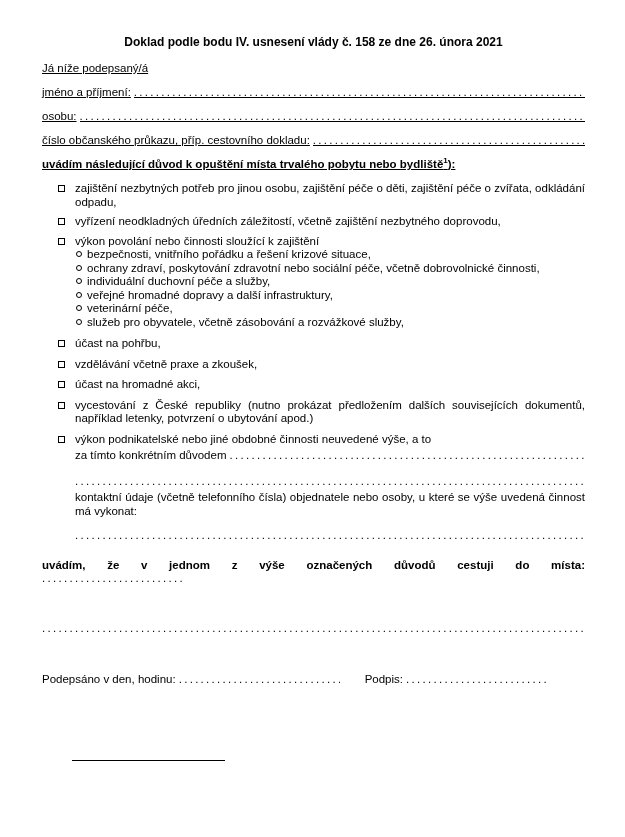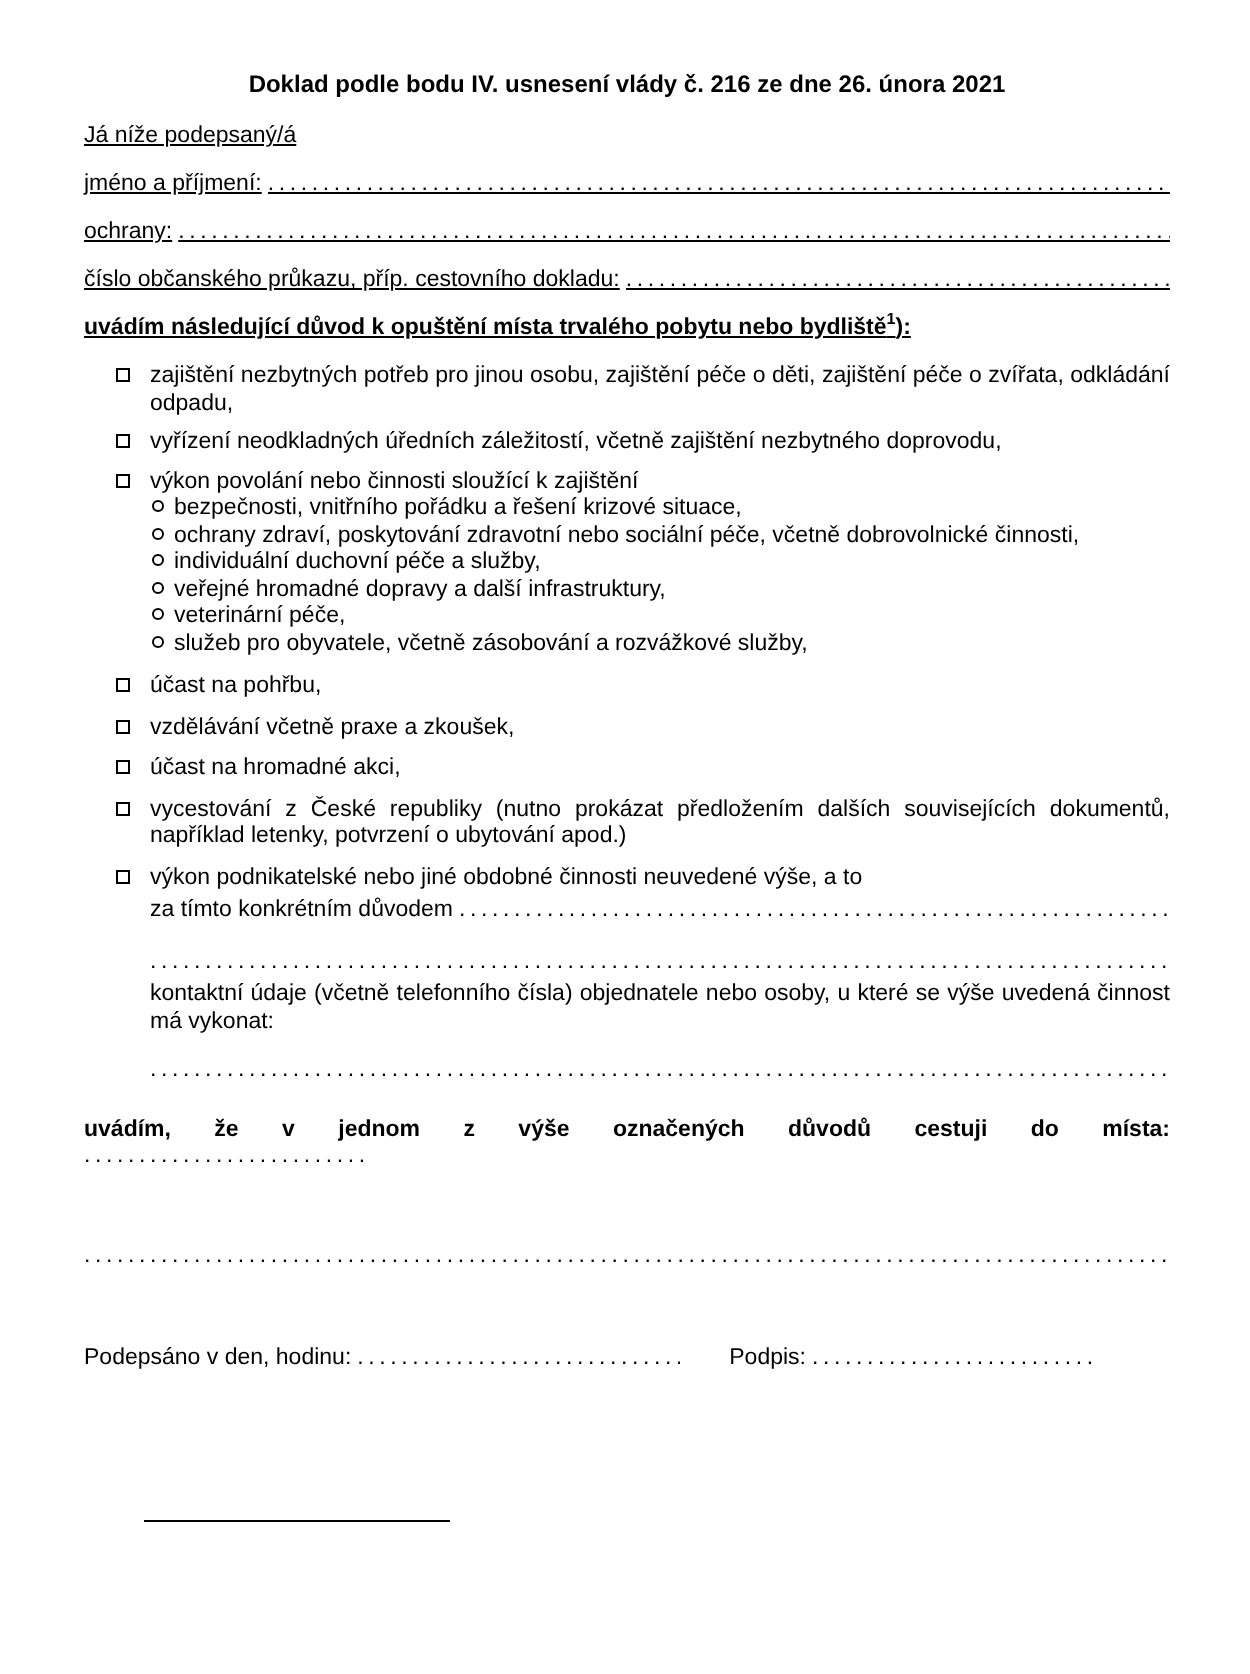--- a/index.html
+++ b/index.html
@@ -69,32 +69,32 @@
   .sig-dots-2 { width: 141px; overflow: hidden; white-space: nowrap; letter-spacing: 2.3px; margin-left: 3px; flex: 0 0 auto; }
   .sig-label-2 { margin-left: 25px; }
   .fn-rule { margin-top: 73px; margin-left: 30px; width: 153px; border-top: 1px solid #000; }
   .fn-text { margin-top: 13px; margin-left: 30px; font-size: 10px; line-height: 12px; }
 </style>
 </head>
 <body>
 
 <div class="page">
 
-  <div class="title">Doklad podle bodu IV. usnesení vlády č. 216 ze dne 26. února 2021</div>
+  <div class="title">Doklad podle bodu IV. usnesení vlády č. 158 ze dne 26. února 2021</div>
 
   <div class="row24 intro-row">
     <span class="lbl">Já níže podepsaný/á</span>
   </div>
 
   <div class="row24">
     <span class="lbl">jméno a příjmení:</span>
     <span class="fill">........................................................................................................................</span>
   </div>
   <div class="row24">
-    <span class="lbl">ochrany:</span>
+    <span class="lbl">osobu:</span>
     <span class="fill">........................................................................................................................</span>
   </div>
   <div class="row24">
     <span class="lbl">číslo občanského průkazu, příp. cestovního dokladu:</span>
     <span class="fill">........................................................................................................................</span>
   </div>
 
   <div class="row24 bold">
     <span class="lbl"><span>uvádím následující důvod k opuštění místa trvalého pobytu nebo bydliště</span><sup>1</sup><span>):</span></span>
   </div>

